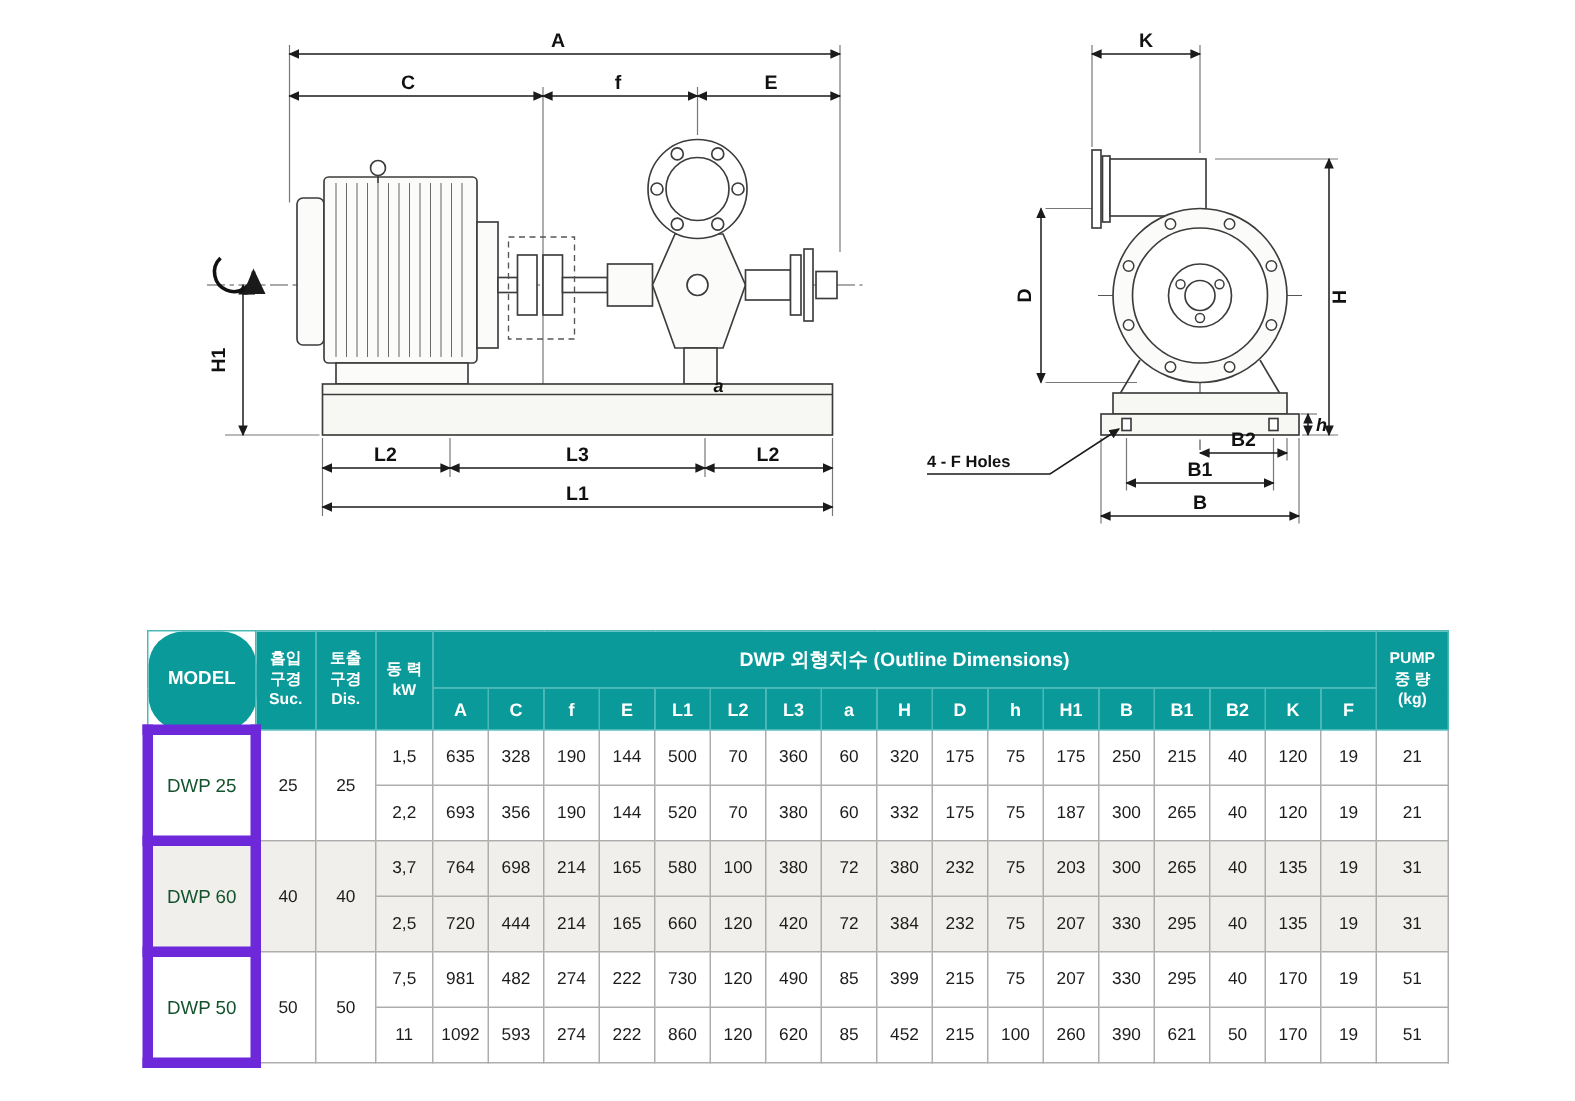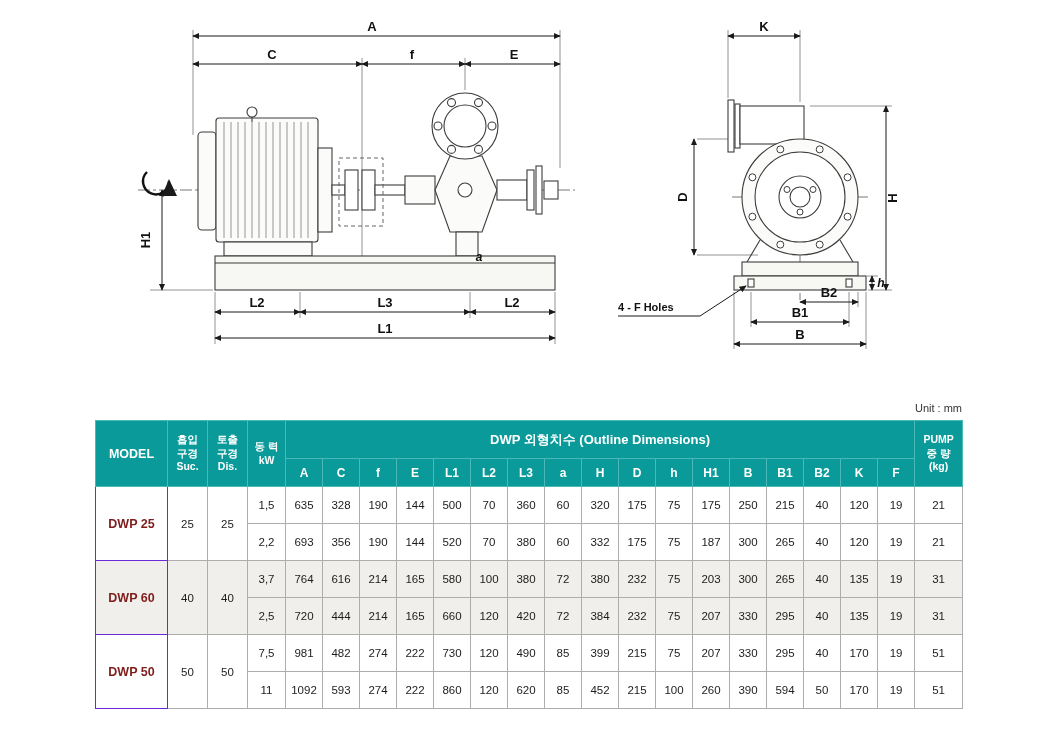--- a/index.html
+++ b/index.html
@@ -13,26 +13,26 @@
 
   .unit-label { position: absolute; left: 95px; top: 402px; width: 867px;
                 text-align: right; font-size: 11px; color: #333; }
 
   .table-wrap { position: absolute; left: 95px; top: 420px; }
   table { border-collapse: collapse; table-layout: fixed; width: 867px; border: 1px solid #8f8f8f; }
   th, td { text-align: center; vertical-align: middle; }
   thead th { background: #0a9a9a; color: #fff; border: 1px solid #4cb9b9; font-weight: bold; }
   thead tr.h1 { height: 38px; }
   thead tr.h2 { height: 28px; }
-  .model-h { font-size: 12.5px; }
+  .model-h { font-size: 12.5px; border-radius: 23px; }
   .small-h { font-size: 10.5px; line-height: 1.3; white-space: pre-line; }
   .outline-h { font-size: 13px; }
   .dim-letter { font-size: 12px; }
   tbody td { font-size: 11.5px; color: #1c1c1c; background: #fff; border: 1px solid #adadad; height: 37px; }
-  tbody th { font-size: 12.5px; color: #7f1d1d; background: #fff; border: 1px solid #6d28d9; font-weight: bold; }
+  tbody th { font-size: 12.5px; color: #14532d; background: #fff; border: 7px solid #6d28d9; font-weight: normal; }
   tbody tr.shaded td, tbody tr.shaded th { background: #f0efeb; }
 </style>
 </head>
 <body>
 
 <div class="page">
 
   <svg width="1050" height="395" viewBox="0 0 1050 395" style="position:absolute;top:0;left:0">
     <defs>
       <marker id="arr" viewBox="0 0 10 10" refX="8" refY="5" markerWidth="8" markerHeight="8" orient="auto-start-reverse">
@@ -203,21 +203,20 @@
       <text class="dlabel" x="687" y="197" text-anchor="middle" transform="rotate(-90 687 197)">D</text>
       <text class="dlabel" x="897" y="198" text-anchor="middle" transform="rotate(-90 897 198)">H</text>
       <text class="slabel" x="881" y="287" text-anchor="middle">h</text>
       <text class="dlabel" x="829" y="297" text-anchor="middle">B2</text>
       <text class="dlabel" x="800" y="317" text-anchor="middle">B1</text>
       <text class="dlabel" x="800" y="339" text-anchor="middle">B</text>
       <text class="holes-label" x="618" y="311" text-anchor="start">4 - F Holes</text>
     </g>
   </svg>
 
-  <div class="unit-label">Unit : mm</div>
 
   <div class="table-wrap">
     <table>
       <colgroup>
         <col style="width:72px">
           <col style="width:40px">
           <col style="width:40px">
           <col style="width:38px">
         <col style="width:37px">
           <col style="width:37px">
@@ -319,21 +318,21 @@
             <td>120</td>
             <td>19</td>
             <td>21</td>
           </tr>
           <tr class="shaded">
             <th rowspan="2">DWP  60</th>
             <td rowspan="2">40</td>
             <td rowspan="2">40</td>
             <td>3,7</td>
             <td>764</td>
-            <td>616</td>
+            <td>698</td>
             <td>214</td>
             <td>165</td>
             <td>580</td>
             <td>100</td>
             <td>380</td>
             <td>72</td>
             <td>380</td>
             <td>232</td>
             <td>75</td>
             <td>203</td>
@@ -397,21 +396,21 @@
             <td>222</td>
             <td>860</td>
             <td>120</td>
             <td>620</td>
             <td>85</td>
             <td>452</td>
             <td>215</td>
             <td>100</td>
             <td>260</td>
             <td>390</td>
-            <td>594</td>
+            <td>621</td>
             <td>50</td>
             <td>170</td>
             <td>19</td>
             <td>51</td>
           </tr>
         </tbody>
     </table>
   </div>
 
 </div>

